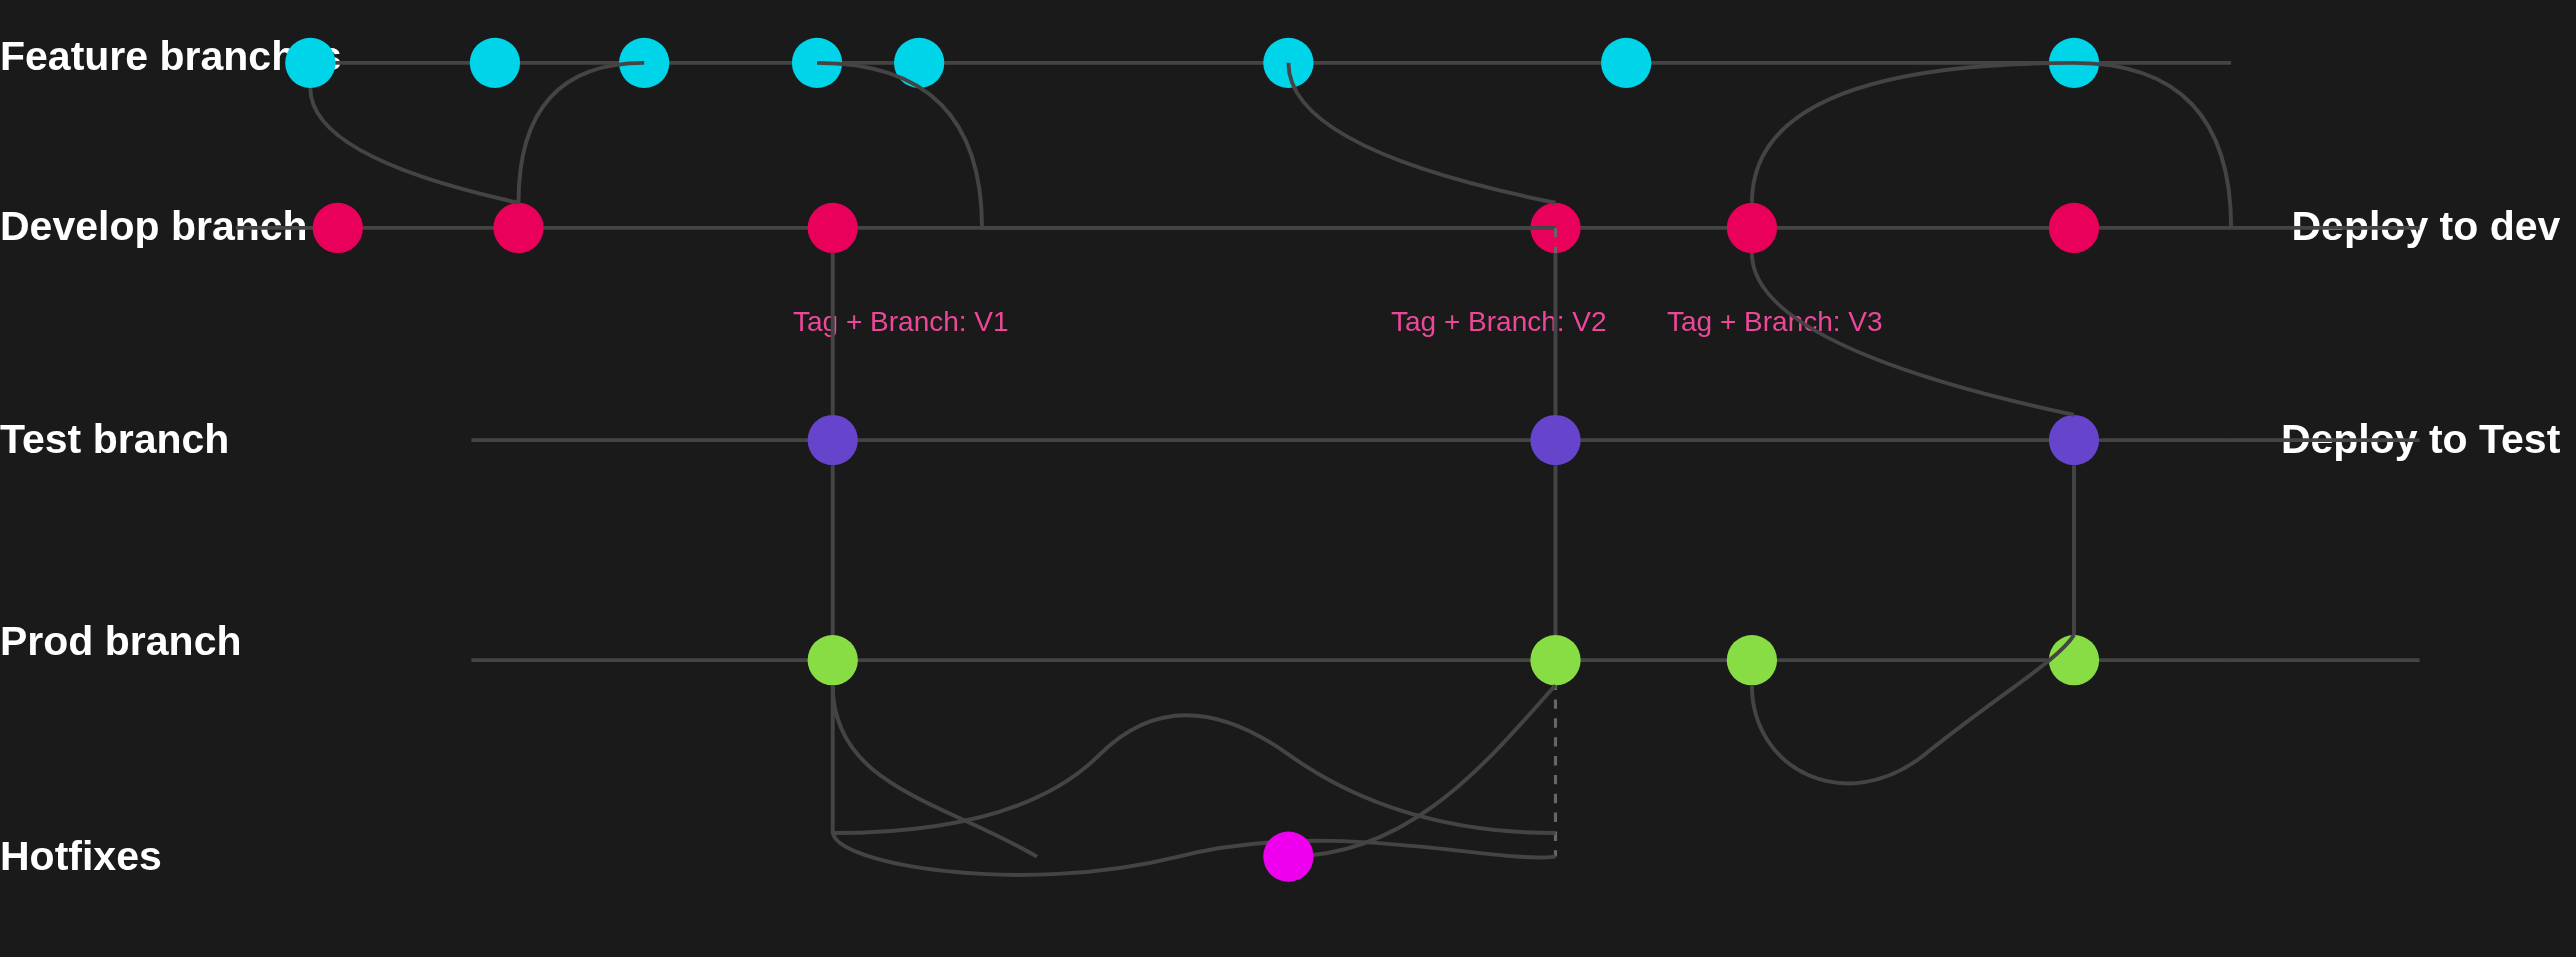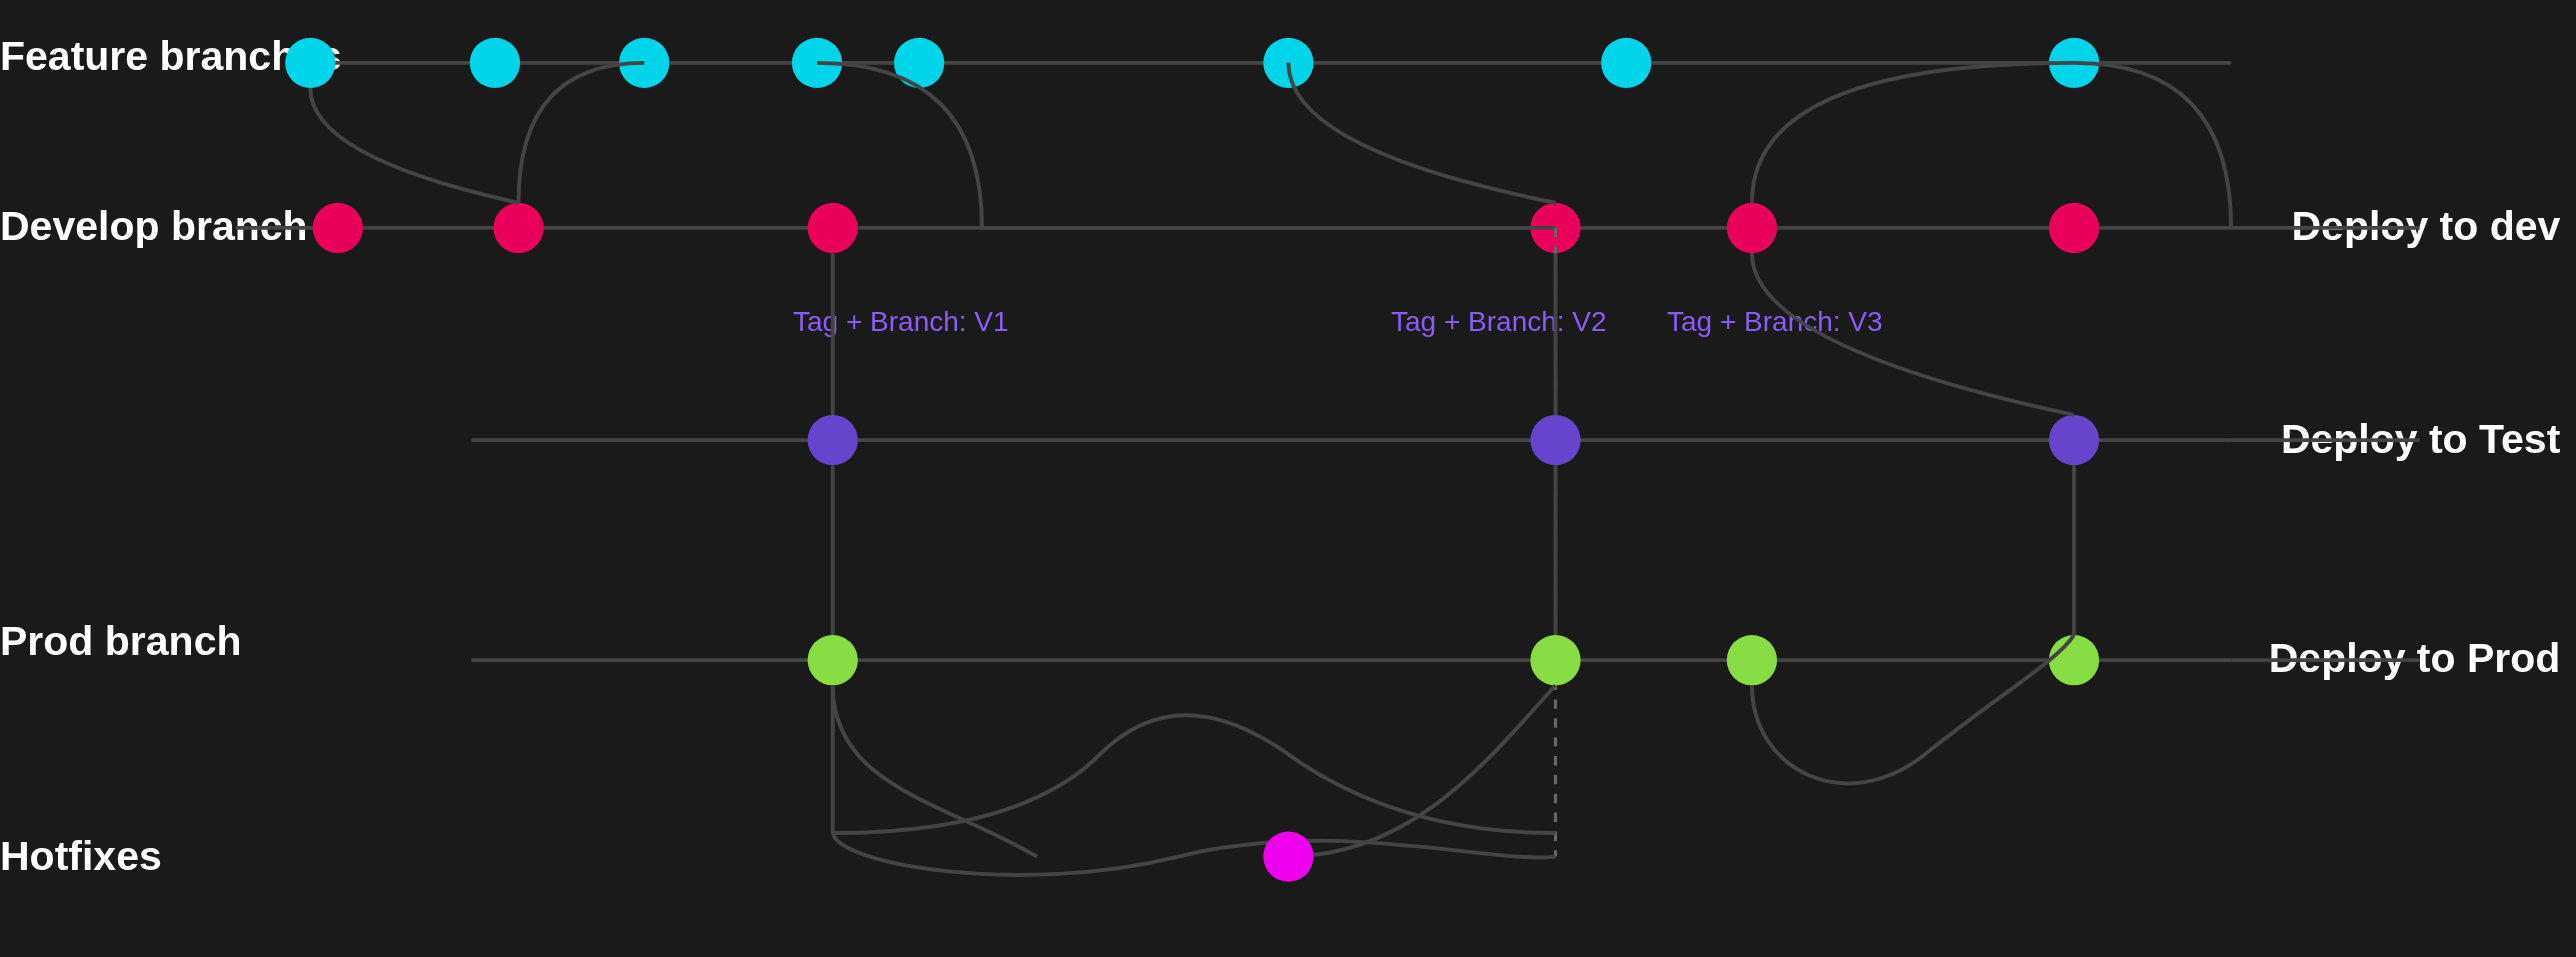--- a/index.html
+++ b/index.html
@@ -30,44 +30,44 @@
       font-size: 41px;
       font-weight: 900;
       color: #ffffff;
       white-space: nowrap;
       right: 0;
     }
     .tag-label {
       position: absolute;
       font-size: 28px;
       font-weight: 400;
-      color: #8b5cf6;
+      color: #ec4899;
       white-space: nowrap;
     }
     svg.diagram-svg {
       position: absolute;
       top: 0;
       left: 0;
       width: 2576px;
       height: 958px;
     }
   </style>
 </head>
 <body>
 
 <div class="diagram-container" data-interactable="false">
 
   <div class="branch-label" data-interactable="false" style="left:0; top:33px;">Feature branches</div>
   <div class="branch-label" data-interactable="false" style="left:0; top:203px;">Develop branch</div>
+  <div class="branch-label" data-interactable="false" style="left:0; top:416px;">Test branch</div>
   <div class="branch-label" data-interactable="false" style="left:0; top:618px;">Prod branch</div>
   <div class="branch-label" data-interactable="false" style="left:0; top:833px;">Hotfixes</div>
 
   <div class="deploy-label" data-interactable="false" style="right:15.7px; top:203px;">Deploy to dev</div>
   <div class="deploy-label" data-interactable="false" style="right:15.7px; top:416px;">Deploy to Test</div>
-  <div class="deploy-label" data-interactable="false" style="right:15.7px; top:635px;">Deploy to Prod</div>
 
   <div class="tag-label" data-interactable="false" style="left:793px; top:306px;">Tag + Branch: V1</div>
   <div class="tag-label" data-interactable="false" style="left:1383px; top:306px;margin-left:8px;">Tag + Branch: V2</div>
   <div class="tag-label" data-interactable="false" style="left:1650px; top:306px;margin-left:17px;">Tag + Branch: V3</div>
 
   <svg class="diagram-svg" data-interactable="false" viewBox="0 0 3279 1219" preserveAspectRatio="none">
 
     <line x1="380" y1="80" x2="2840" y2="80" stroke="#444" stroke-width="5"></line>
 
     <circle cx="395" cy="80" r="32" fill="#00d4e8"></circle>

